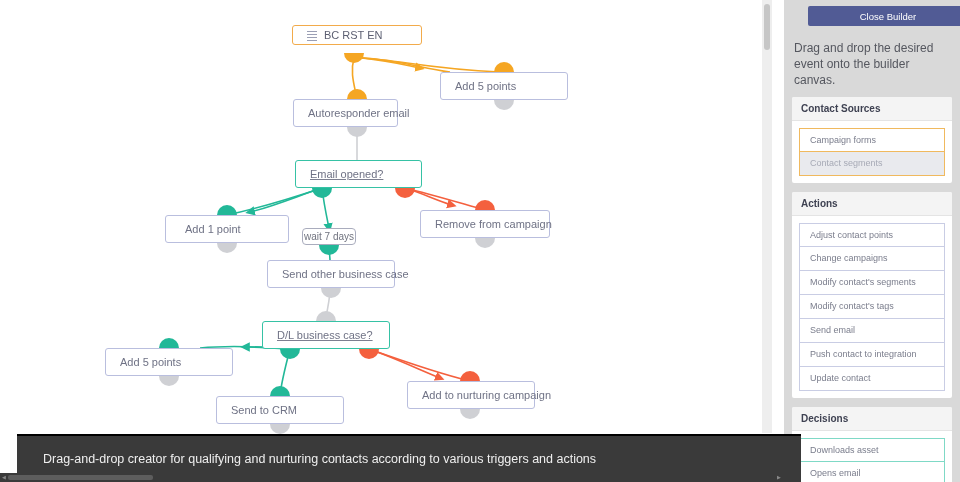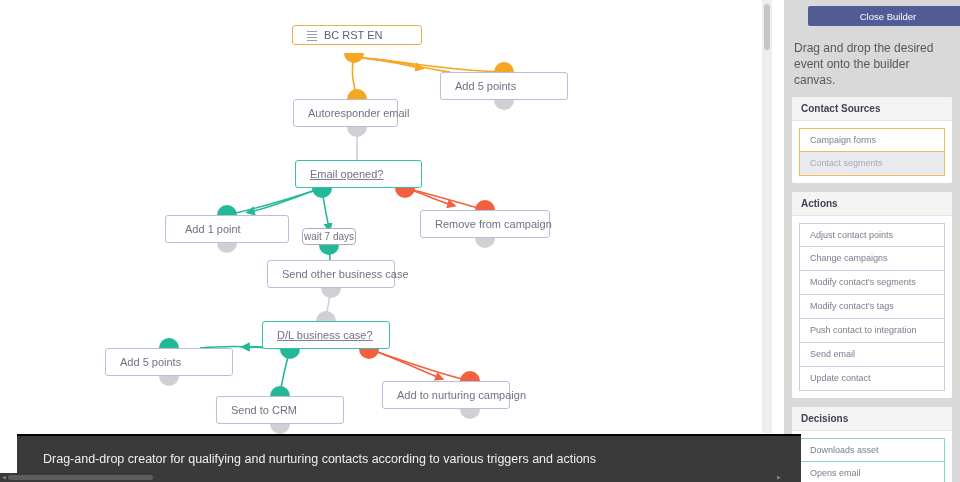--- a/index.html
+++ b/index.html
@@ -230,21 +230,21 @@
     <div class="handle top h-grey" style="left:316px;top:311px;"></div>
     <div class="handle bot h-teal" style="left:280px;top:349px;"></div>
     <div class="handle bot h-red" style="left:359px;top:349px;"></div>
 
     <div class="node" style="left:105px;top:348px;width:128px;height:28px;">
       <span class="lbl">Add 5 points</span>
     </div>
     <div class="handle top h-teal" style="left:159px;top:338px;"></div>
     <div class="handle bot h-grey" style="left:159px;top:376px;"></div>
 
-    <div class="node" style="left:382px;top:381px;width:128px;height:28px;">
+    <div class="node" style="left:407px;top:381px;width:128px;height:28px;">
       <span class="lbl">Add to nurturing campaign</span>
     </div>
     <div class="handle top h-red" style="left:460px;top:371px;"></div>
     <div class="handle bot h-grey" style="left:460px;top:409px;"></div>
 
     <div class="node" style="left:216px;top:396px;width:128px;height:28px;">
       <span class="lbl">Send to CRM</span>
     </div>
     <div class="handle top h-teal" style="left:270px;top:386px;"></div>
     <div class="handle bot h-grey" style="left:270px;top:424px;"></div>
@@ -268,22 +268,22 @@
       </div>
     </div>
 
     <div class="panel grp-actions">
       <div class="panel-head">Actions</div>
       <div class="panel-body">
         <div class="drag-item">Adjust contact points</div>
         <div class="drag-item">Change campaigns</div>
         <div class="drag-item">Modify contact's segments</div>
         <div class="drag-item">Modify contact's tags</div>
+        <div class="drag-item">Send email</div>
         <div class="drag-item">Push contact to integration</div>
-        <div class="drag-item">Send email</div>
         <div class="drag-item">Update contact</div>
       </div>
     </div>
 
     <div class="panel grp-decisions">
       <div class="panel-head">Decisions</div>
       <div class="panel-body">
         <div class="drag-item">Downloads asset</div>
         <div class="drag-item">Opens email</div>
         <div class="drag-item">Submits form</div>

